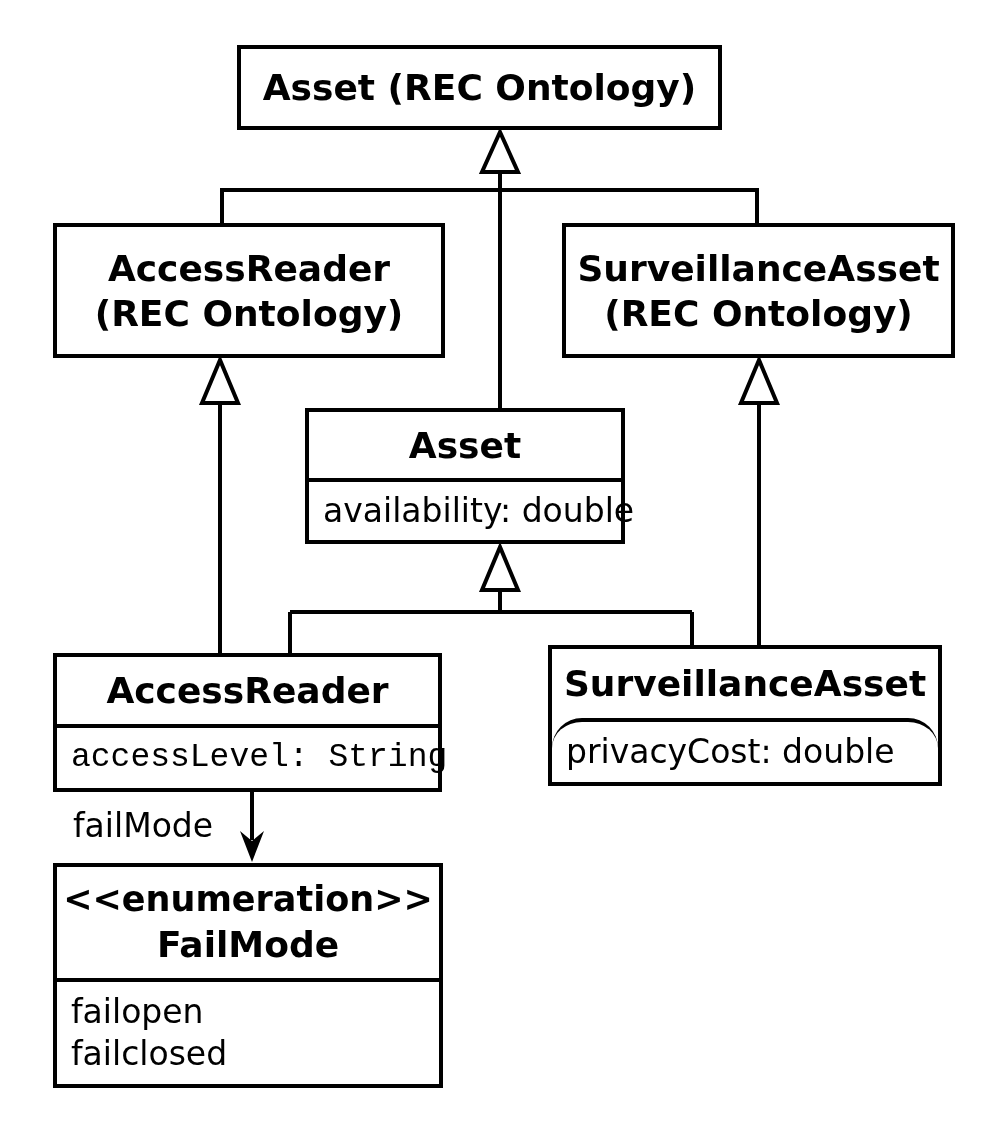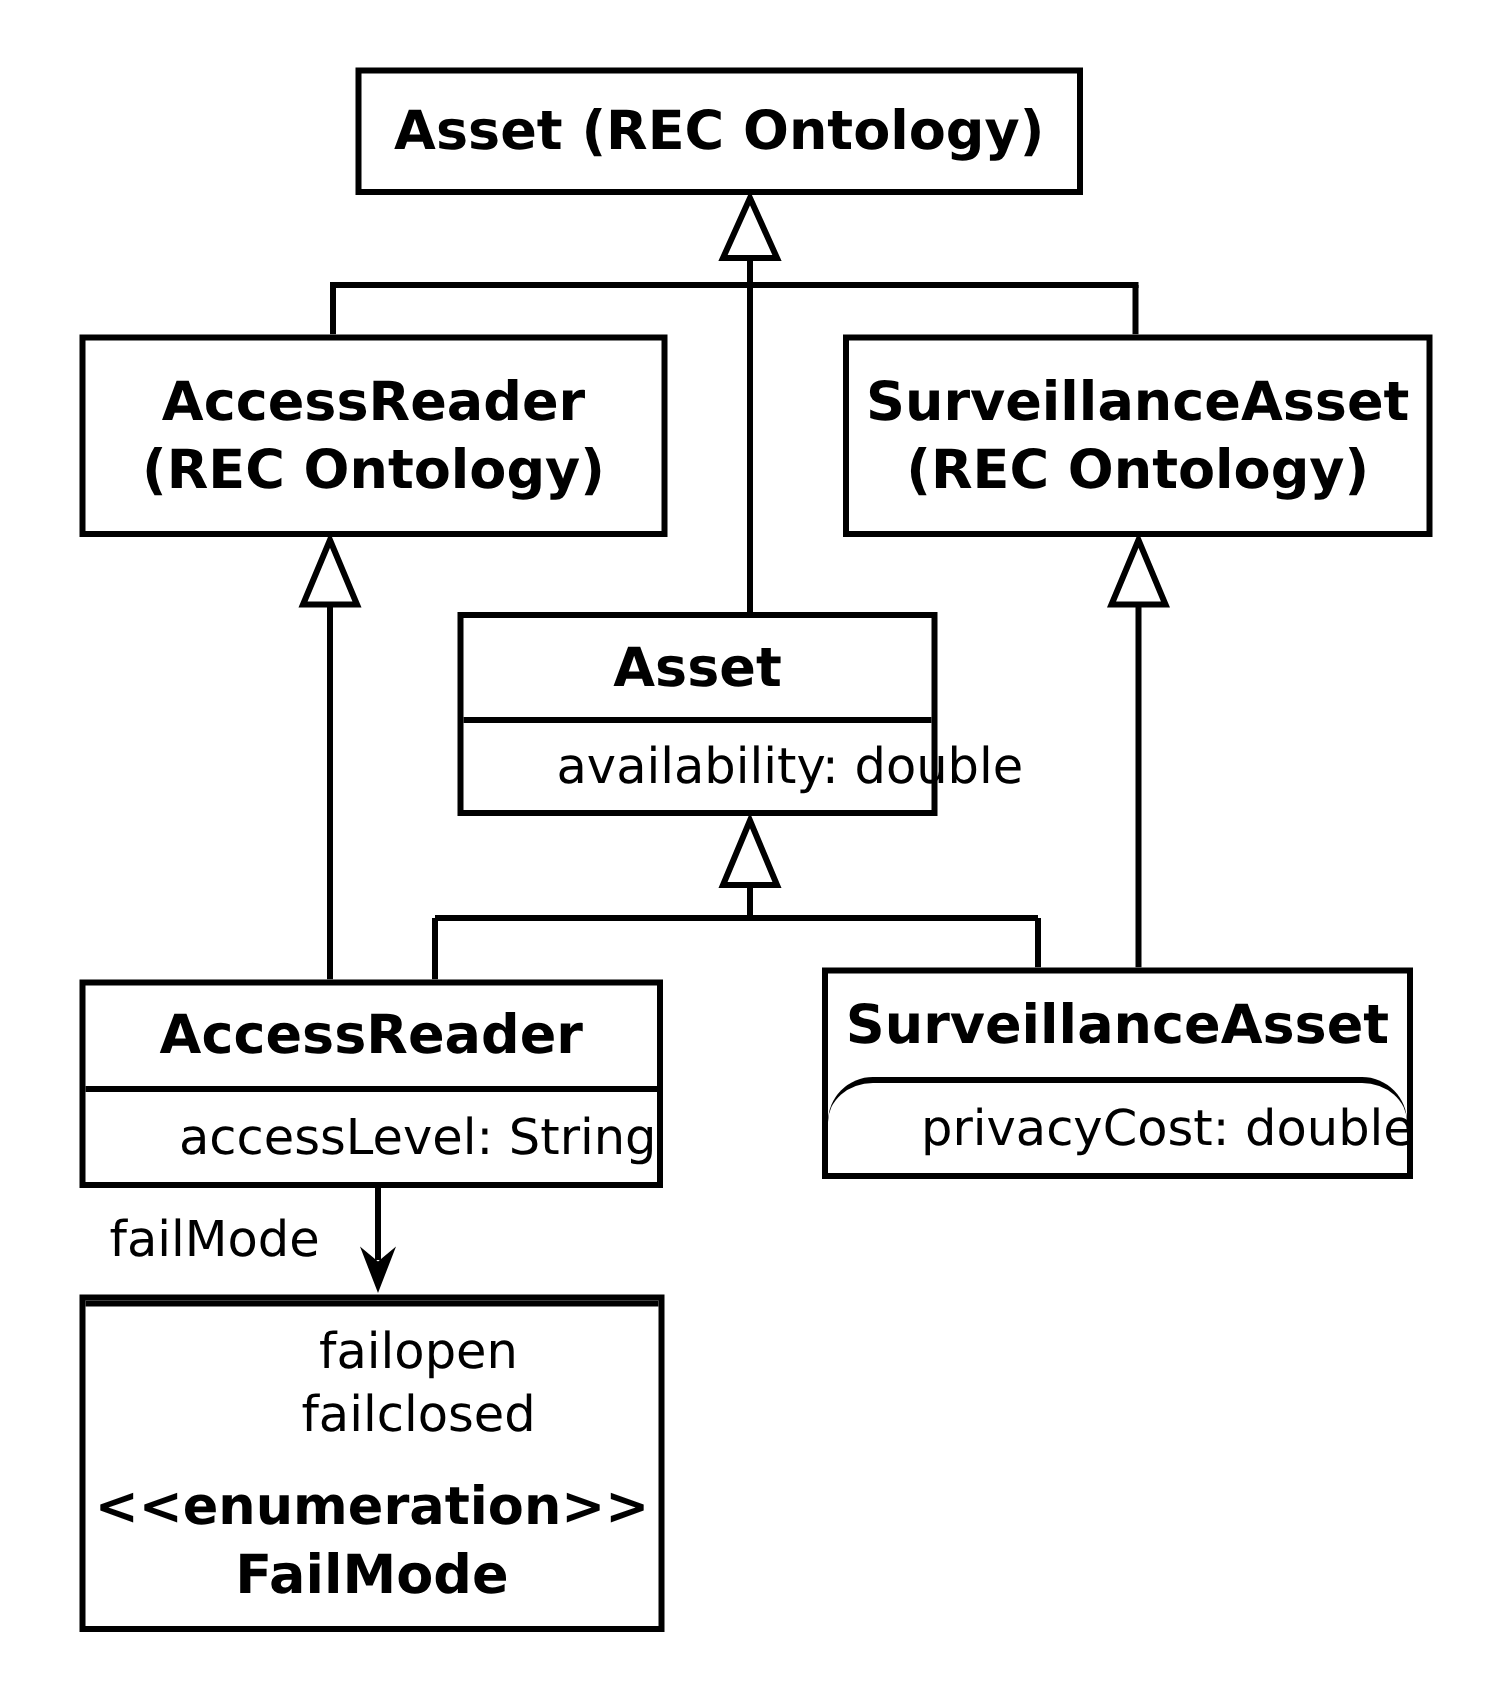--- a/index.html
+++ b/index.html
@@ -45,24 +45,23 @@
     font-weight: bold;
     font-size: 36px;
     line-height: 1.25;
     text-align: center;
     white-space: nowrap;
   }
   .attr-text {
     font-weight: normal;
     font-size: 33px;
     line-height: 1.28;
-    text-align: center;
+    text-align: left;
     padding-left: 14px;
     white-space: nowrap;
-    margin-left: 48px;
   }
   .edge-label {
     position: absolute;
     font-size: 33px;
     font-weight: normal;
     white-space: nowrap;
   }
 </style>
 </head>
 <body>
@@ -125,40 +124,40 @@
     </div>
     <div class="compartment divided" style="flex:1;">
       <div class="attr-text">availability: double</div>
     </div>
   </div>
 
   <div class="uml-box" style="left:53px; top:653px; width:389px; height:139px;">
     <div class="compartment" style="height:67px;">
       <div class="title-text">AccessReader</div>
     </div>
-    <div class="compartment divided" style="flex:1;">
+    <div class="compartment divided" style="flex:1;font-family:Liberation Mono, monospace;">
       <div class="attr-text">accessLevel: String</div>
     </div>
   </div>
 
   <div class="uml-box" style="left:548px; top:645px; width:394px; height:141px;">
     <div class="compartment" style="height:69px;">
       <div class="title-text">SurveillanceAsset</div>
     </div>
     <div class="compartment divided" style="flex:1;border-radius:30px;">
       <div class="attr-text">privacyCost: double</div>
     </div>
   </div>
 
   <div class="uml-box" style="left:53px; top:863px; width:390px; height:225px;">
+    <div class="compartment" style="height:111px;">
+      <div class="title-text" style="font-size:35px;">&lt;&lt;enumeration&gt;&gt;</div>
+      <div class="title-text">FailMode</div>
+    </div>
     <div class="compartment divided" style="flex:1;">
       <div class="attr-text">failopen</div>
       <div class="attr-text">failclosed</div>
-    </div>
-    <div class="compartment" style="height:111px;">
-      <div class="title-text" style="font-size:35px;">&lt;&lt;enumeration&gt;&gt;</div>
-      <div class="title-text">FailMode</div>
     </div>
   </div>
 
   <div class="edge-label" style="left:73px; top:806px;">failMode</div>
 
 </div>
 
 </body></html>

